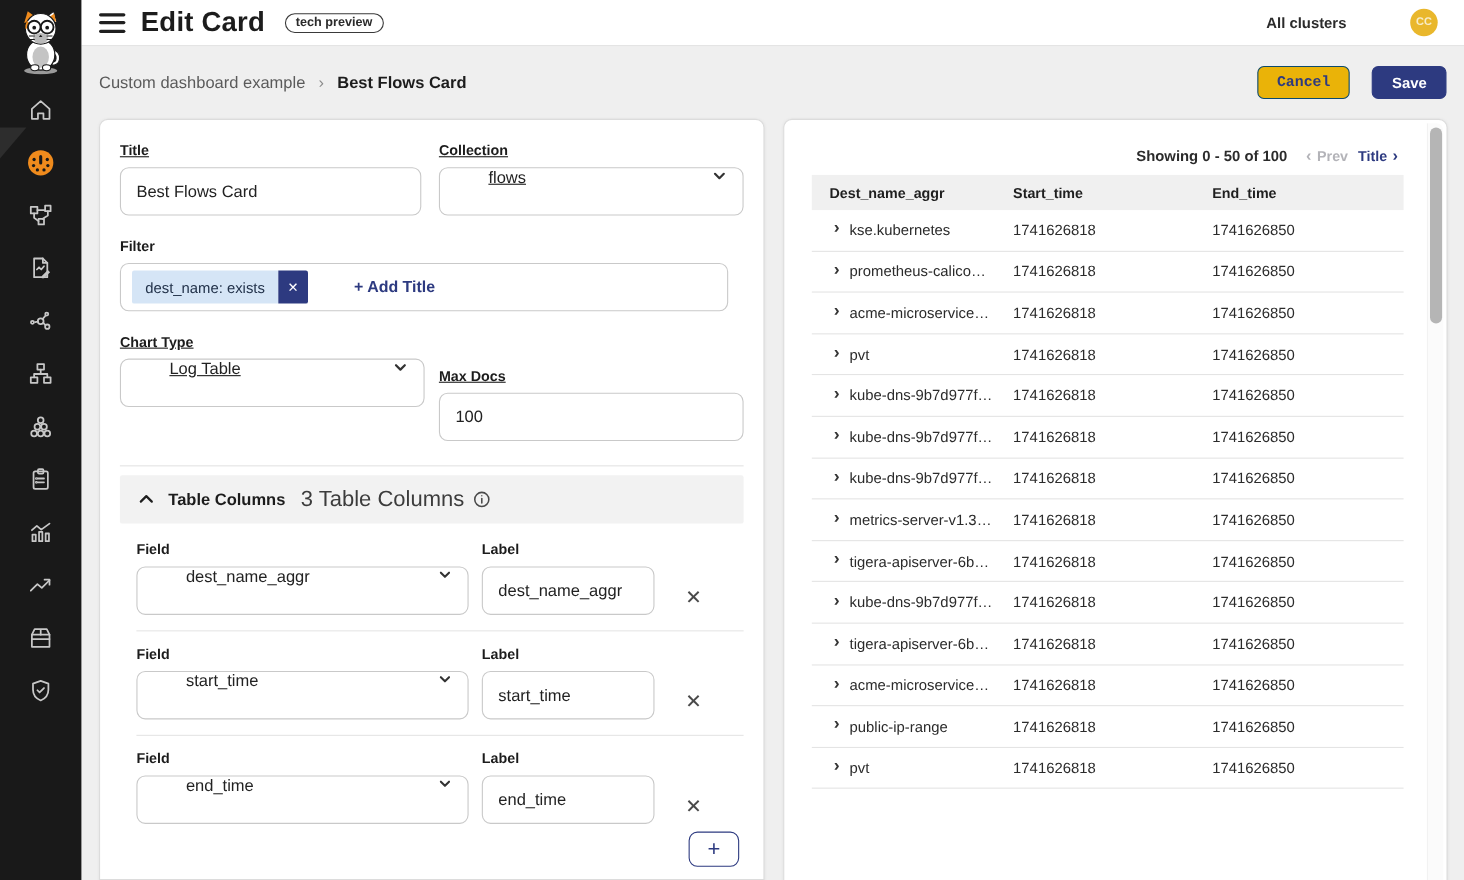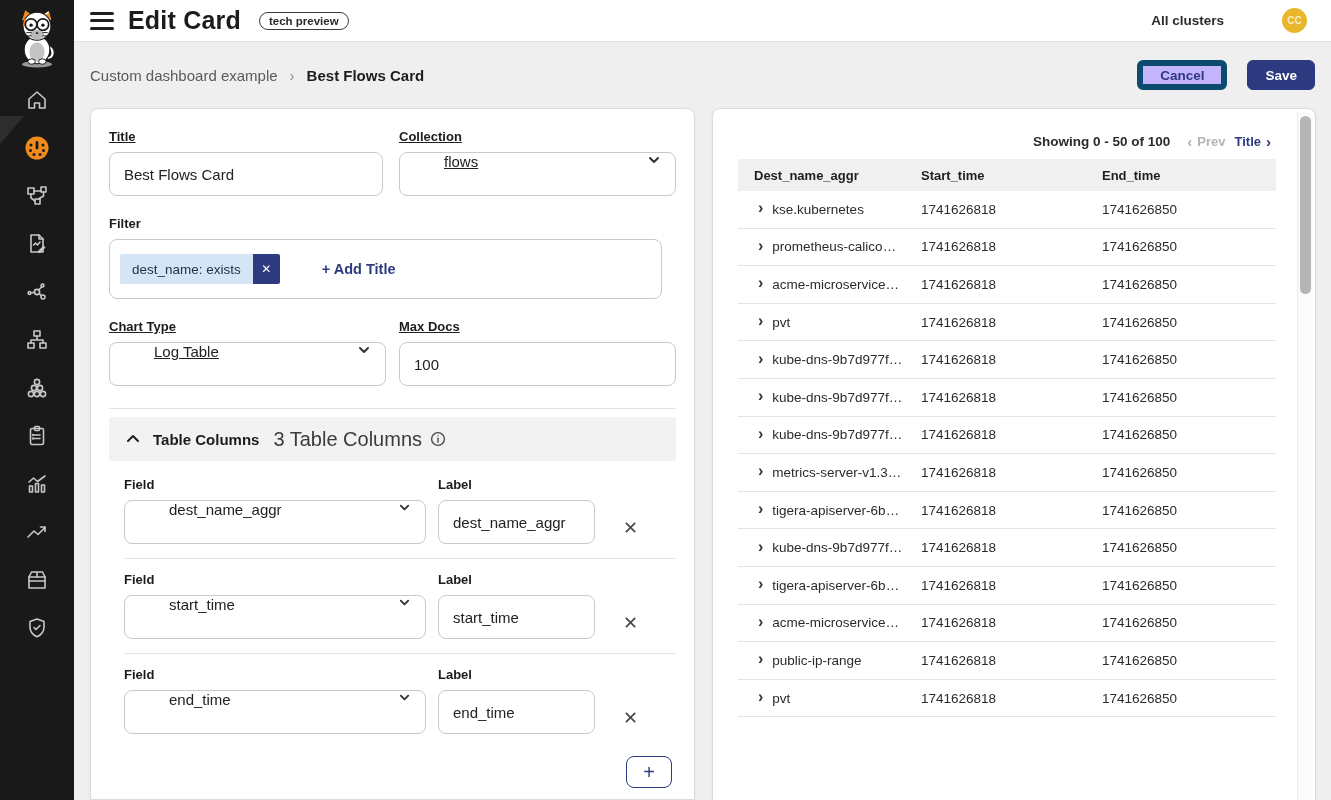--- a/index.html
+++ b/index.html
@@ -30,35 +30,35 @@
 
   
   .crumb-row { position:absolute; left:90px; top:60px; width:1225px; height:30px;
     display:flex; align-items:center; }
   .crumb-parent { font-size:15px; color:#5a5a5a; cursor:pointer; }
   .crumb-sep { font-size:15px; color:#8a8a8a; margin:0 12px; }
   .crumb-current { font-size:15px; font-weight:700; color:#1c1c1c; }
   .crumb-actions { margin-left:auto; display:flex; gap:20px; }
   .btn { height:30px; border-radius:6px; font-size:13.5px; font-weight:700; padding:0 17px;
     display:flex; align-items:center; cursor:pointer; font-family:"Liberation Sans", sans-serif; }
-  .btn-cancel { background:#c4b5fd; border:6px solid #0c4a6e; color:#2d3a80; }
+  .btn-cancel { background:#eab308; border:1px solid #0c4a6e; color:#2d3a80;font-family:Liberation Mono, monospace; }
   .btn-save { background:#2d3a80; border:1px solid #2d3a80; color:#ffffff; }
 
   
   .left-card { position:absolute; left:90px; top:108px; width:605px; height:692px; background:#ffffff;
     border:1px solid #dcdcdc; border-radius:8px 8px 0 0; box-shadow:0 1px 3px rgba(0,0,0,0.06);
     padding:20px 18px; overflow:hidden; }
   .f-label { font-size:13px; font-weight:700; color:#1c1c1c; margin-bottom:8px; }
   .row2 { display:flex;text-decoration:underline; }
   .input, .selectbox { height:44px; border:1px solid #c9c9c9; border-radius:8px; background:#fff;
     font-size:15px; color:#222; padding:0 14px; width:100%;
     font-family:"Liberation Sans", sans-serif; }
   .selectbox { display:flex; align-items:flex-start; justify-content:space-between; cursor:pointer;padding-left:44px; }
   .selectbox svg { stroke:#333; fill:none; stroke-width:2; stroke-linecap:round; stroke-linejoin:round; }
-  .filter-box { height:60px; border:1px solid #c9c9c9; border-radius:8px; width:553px;
+  .filter-box { height:44px; border:1px solid #c9c9c9; border-radius:8px; width:553px;
     display:flex; align-items:center; padding:0 10px; }
   .chip { display:flex; align-items:center; height:30px; }
   .chip-text { background:#d5e5f6; color:#22324a; font-size:13.5px; padding:0 12px; height:30px;
     display:flex; align-items:center; border-radius:2px 0 0 2px; }
   .chip-x { width:27px; height:30px; background:#2d3a80; color:#fff; font-size:12px;
     display:flex; align-items:center; justify-content:center; cursor:pointer; border-radius:0 2px 2px 0; }
   .add-filter { margin-left:42px; color:#2d3a80; font-size:14.5px; font-weight:600; cursor:pointer; }
   .divider { border-top:1px solid #e3e3e3; margin-top:22px; }
   .accordion { margin-top:8px; height:44px; background:#f2f2f2; border-radius:2px;
     display:flex; align-items:center; padding:0 16px; cursor:pointer; }
@@ -280,21 +280,21 @@
   <div class="row2" style="gap:13px; margin-top:20px;">
     <div style="width:278px;">
       <div class="f-label">Chart Type</div>
       <div class="selectbox">
         <span>Log Table</span>
         <svg width="14" height="14" viewBox="0 0 14 14">
             <path d="M3 5 l4 4 4 -4"></path>
           </svg>
       </div>
     </div>
-    <div style="width:278px;">
+    <div style="width:278px;margin-top:31px;">
       <div class="f-label">Max Docs</div>
       <input class="input" value="100" style="">
     </div>
   </div>
 
   <div class="divider"></div>
 
   <div class="accordion">
     <svg width="16" height="16" viewBox="0 0 16 16" style="stroke:#1f1f1f; fill:none; stroke-width:2; stroke-linecap:round; stroke-linejoin:round;">
         <path d="M3 10 l5 -5 5 5"></path>

